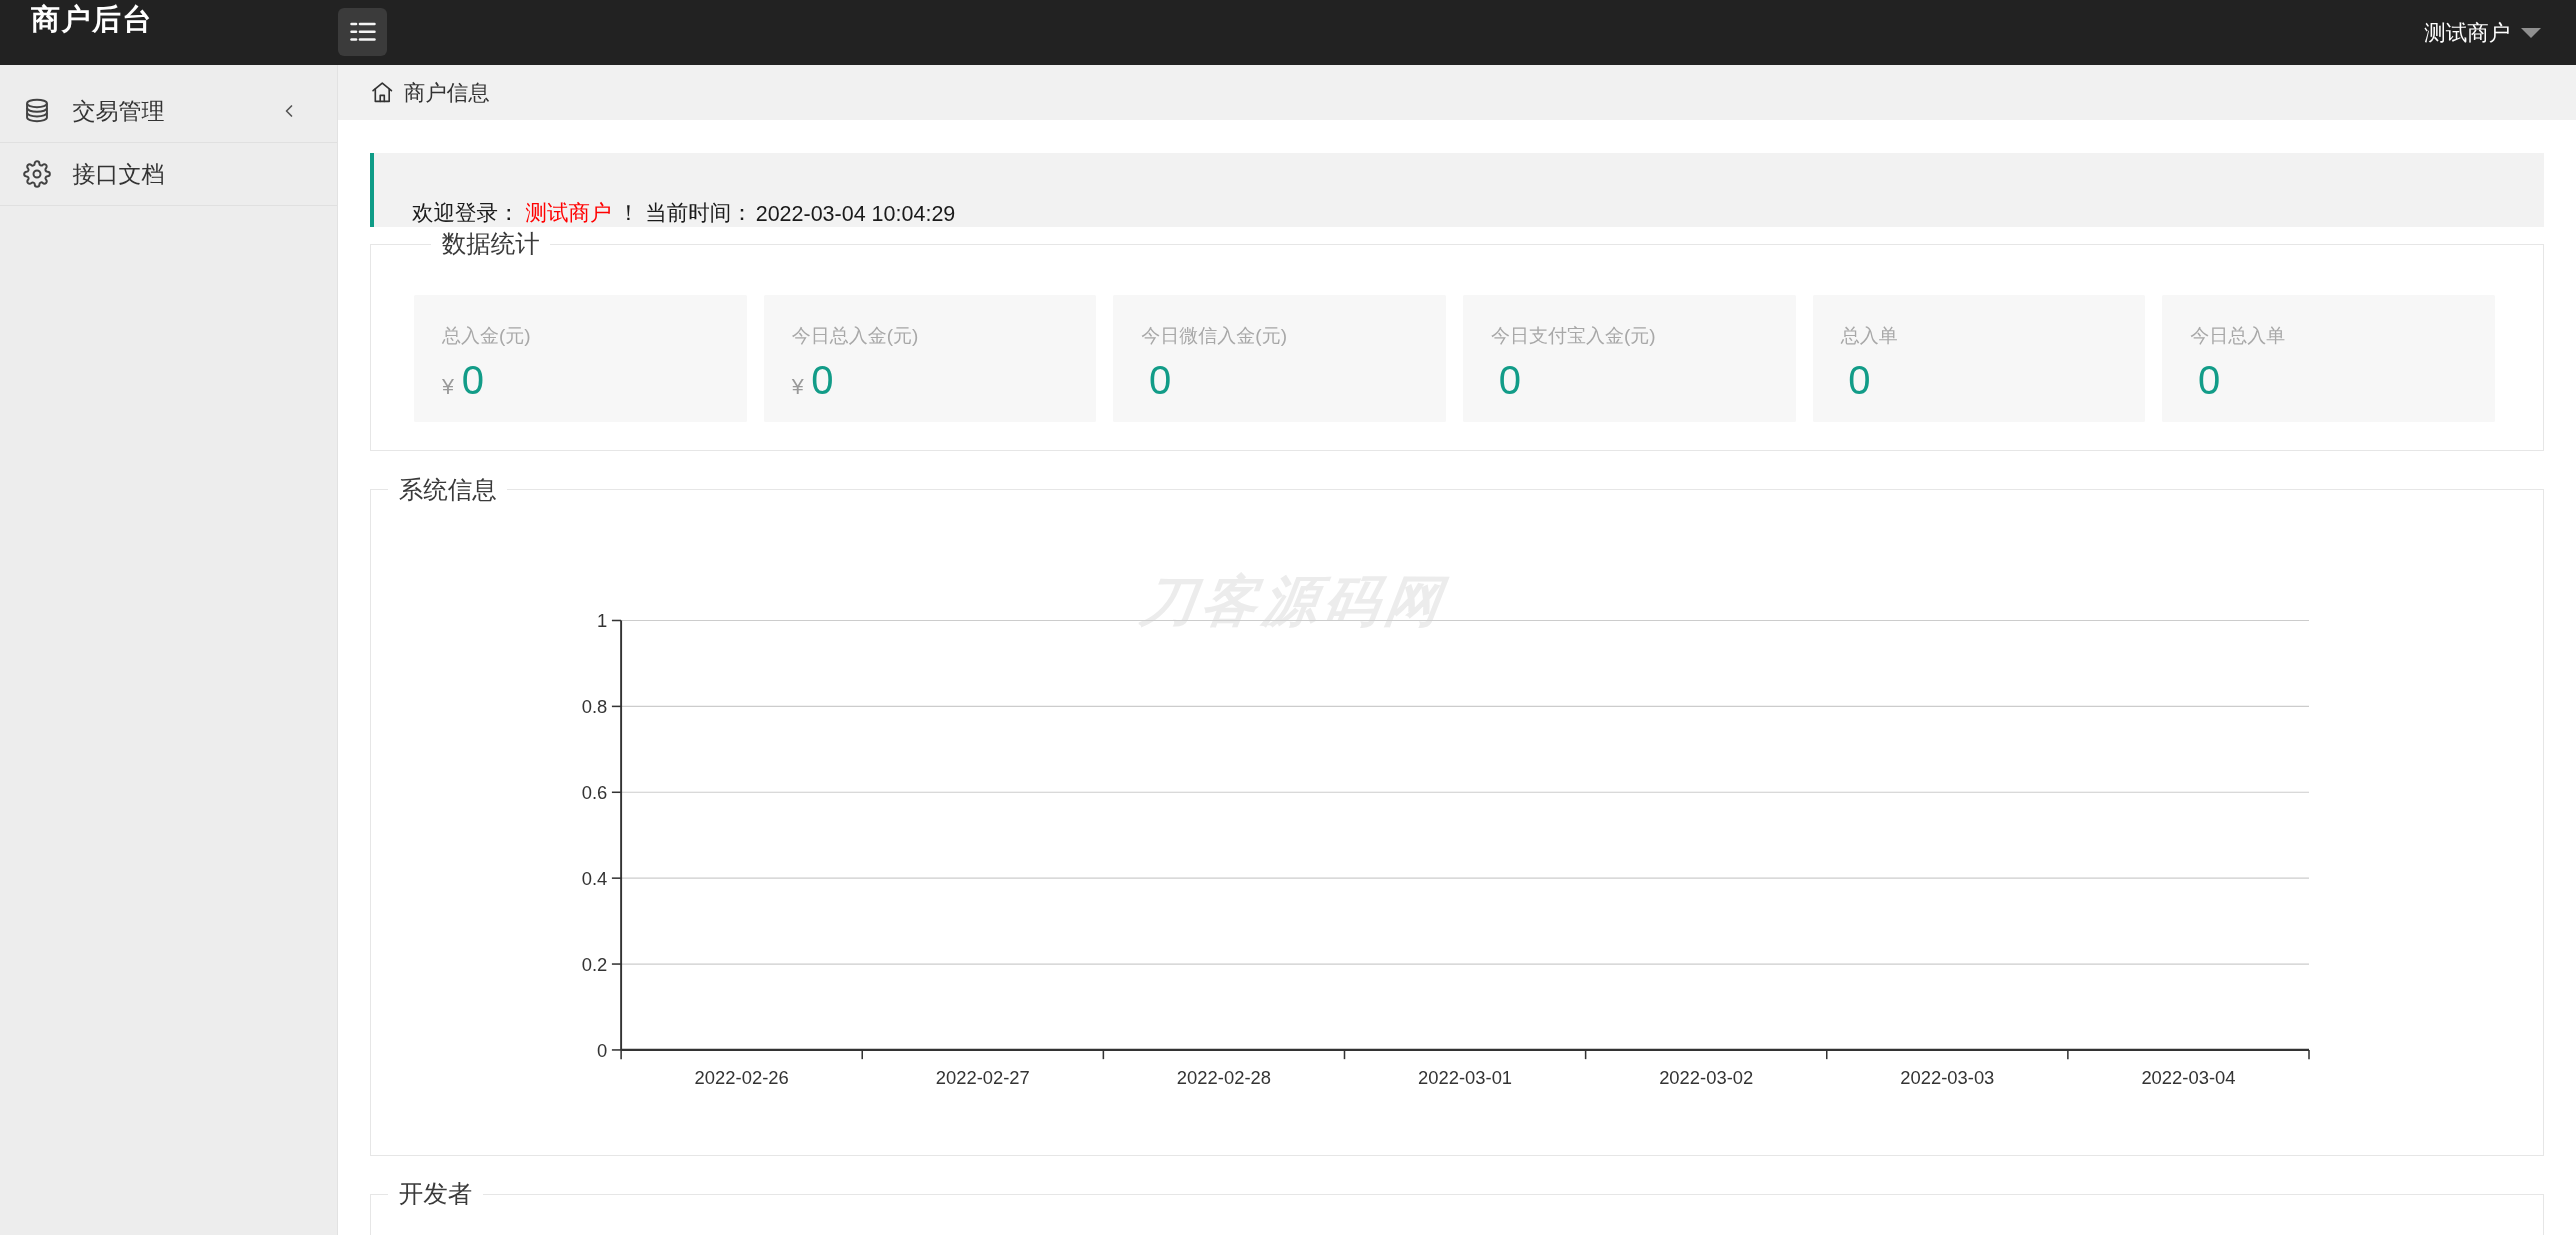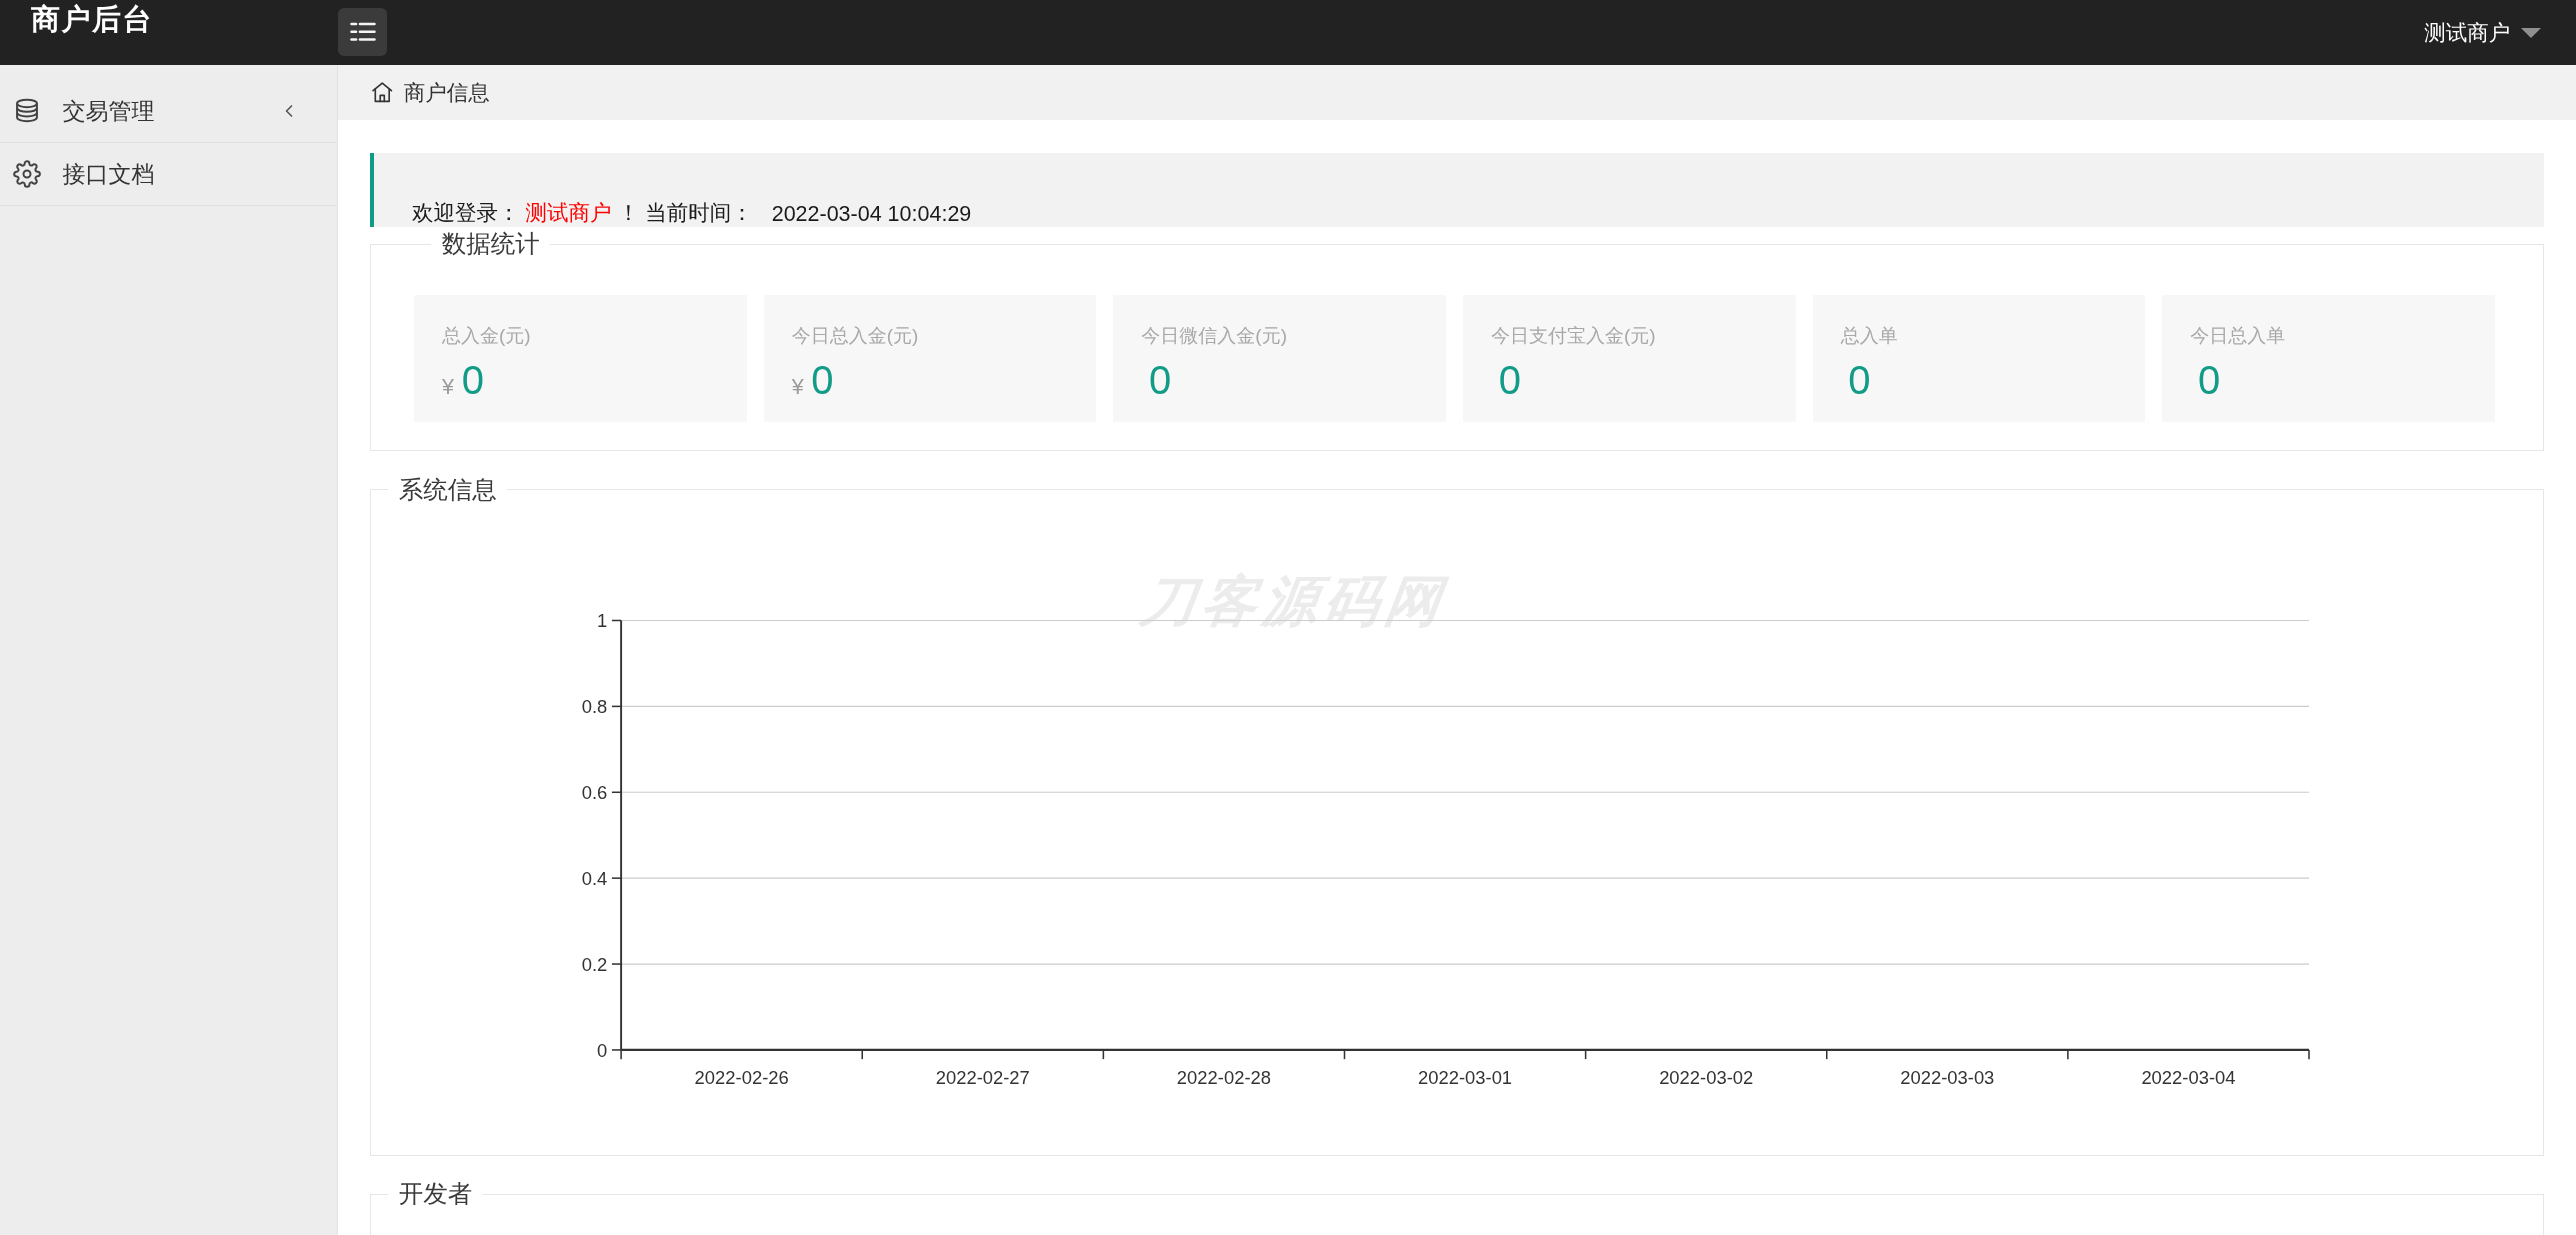--- a/index.html
+++ b/index.html
@@ -12,36 +12,36 @@
   .menu-toggle { position:absolute; left:338px; top:7.7px; width:49px; height:48px;
     background:#3b3b3b; border-radius:6.1px; display:flex; align-items:center; justify-content:center; cursor:pointer; }
   .topbar-user { position:absolute; right:35px; top:0; height:65px; display:flex; align-items:center; cursor:pointer; }
   .topbar-user-name { color:#ffffff; font-size:21.5px; }
   .caret-down { width:0; height:0; border-left:10px solid transparent; border-right:10px solid transparent;
     border-top:10.7px solid #909090; margin-left:10.7px; }
 
   
   .frame { display:flex; height:1170px; }
   .sidebar { width:338px; background:#ededed; border-right:0.8px solid #e2e2e2; padding-top:15.3px; flex:none; }
-  .side-item { height:63px; display:flex; align-items:center; padding:0 38px 0 13px;
+  .side-item { height:63px; display:flex; align-items:center; padding:0 38px 0 23px;
     border-bottom:0.8px solid #e0e0e0; color:#333; font-size:23px; cursor:pointer; }
   .side-item .txt { margin-left:21.5px; }
   .side-item .chev { margin-left:auto; }
 
   .main { flex:1; min-width:0; }
   .breadcrumb { height:55px; background:#f1f1f1; display:flex; align-items:center; padding-left:32px; }
   .breadcrumb .txt { font-size:21.5px; color:#333; margin-left:9.2px; }
 
   .content { background:#fff; padding:0 32px; height:1115px; }
 
   
   .banner { margin-top:33px; height:74px; background:#f2f2f2; border-left:4.6px solid #0f9c87;
     display:flex; align-items:flex-end; padding-left:38px; font-size:21.5px; color:#1a1a1a; }
   .banner .red { color:#ff0000; margin:0 6.1px; }
-  .banner .time { margin-left:19px; }
+  .banner .time { margin-left:3px; }
 
   
   fieldset { border:0.8px solid #e6e6e6; margin:0; }
   legend { font-size:24.5px; color:#3a3a3a; padding:0 10.7px; margin-left:17px; line-height:34px; }
 
   .fs-stats { padding:34px 48px 28px 43px; }
   .cards { display:grid; grid-template-columns:repeat(6,1fr); gap:17px; }
   .card { background:#f7f7f7; height:127px; border-radius:1.5px; padding:28px 0 0 28px; }
   .card-label { font-size:19px; color:#a8a8a8; }
   .card-value { margin-top:9.2px; display:flex; align-items:baseline; }

